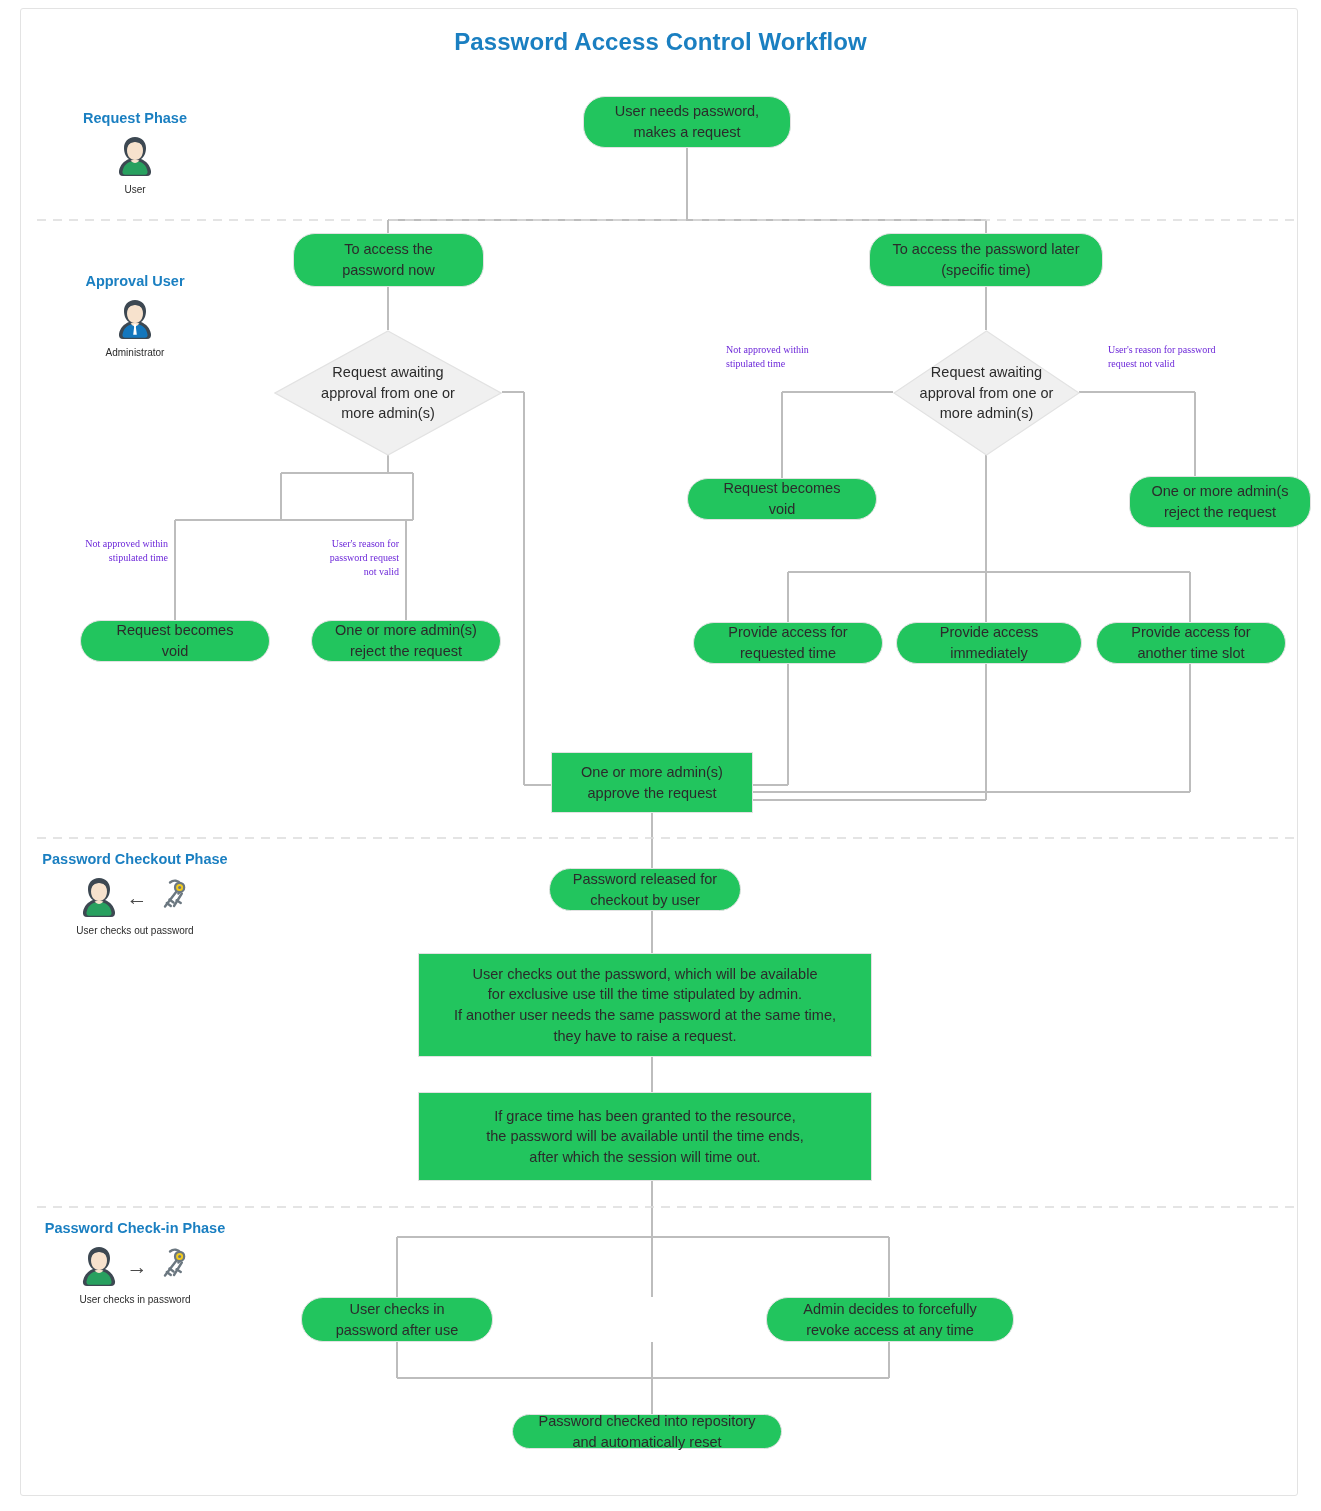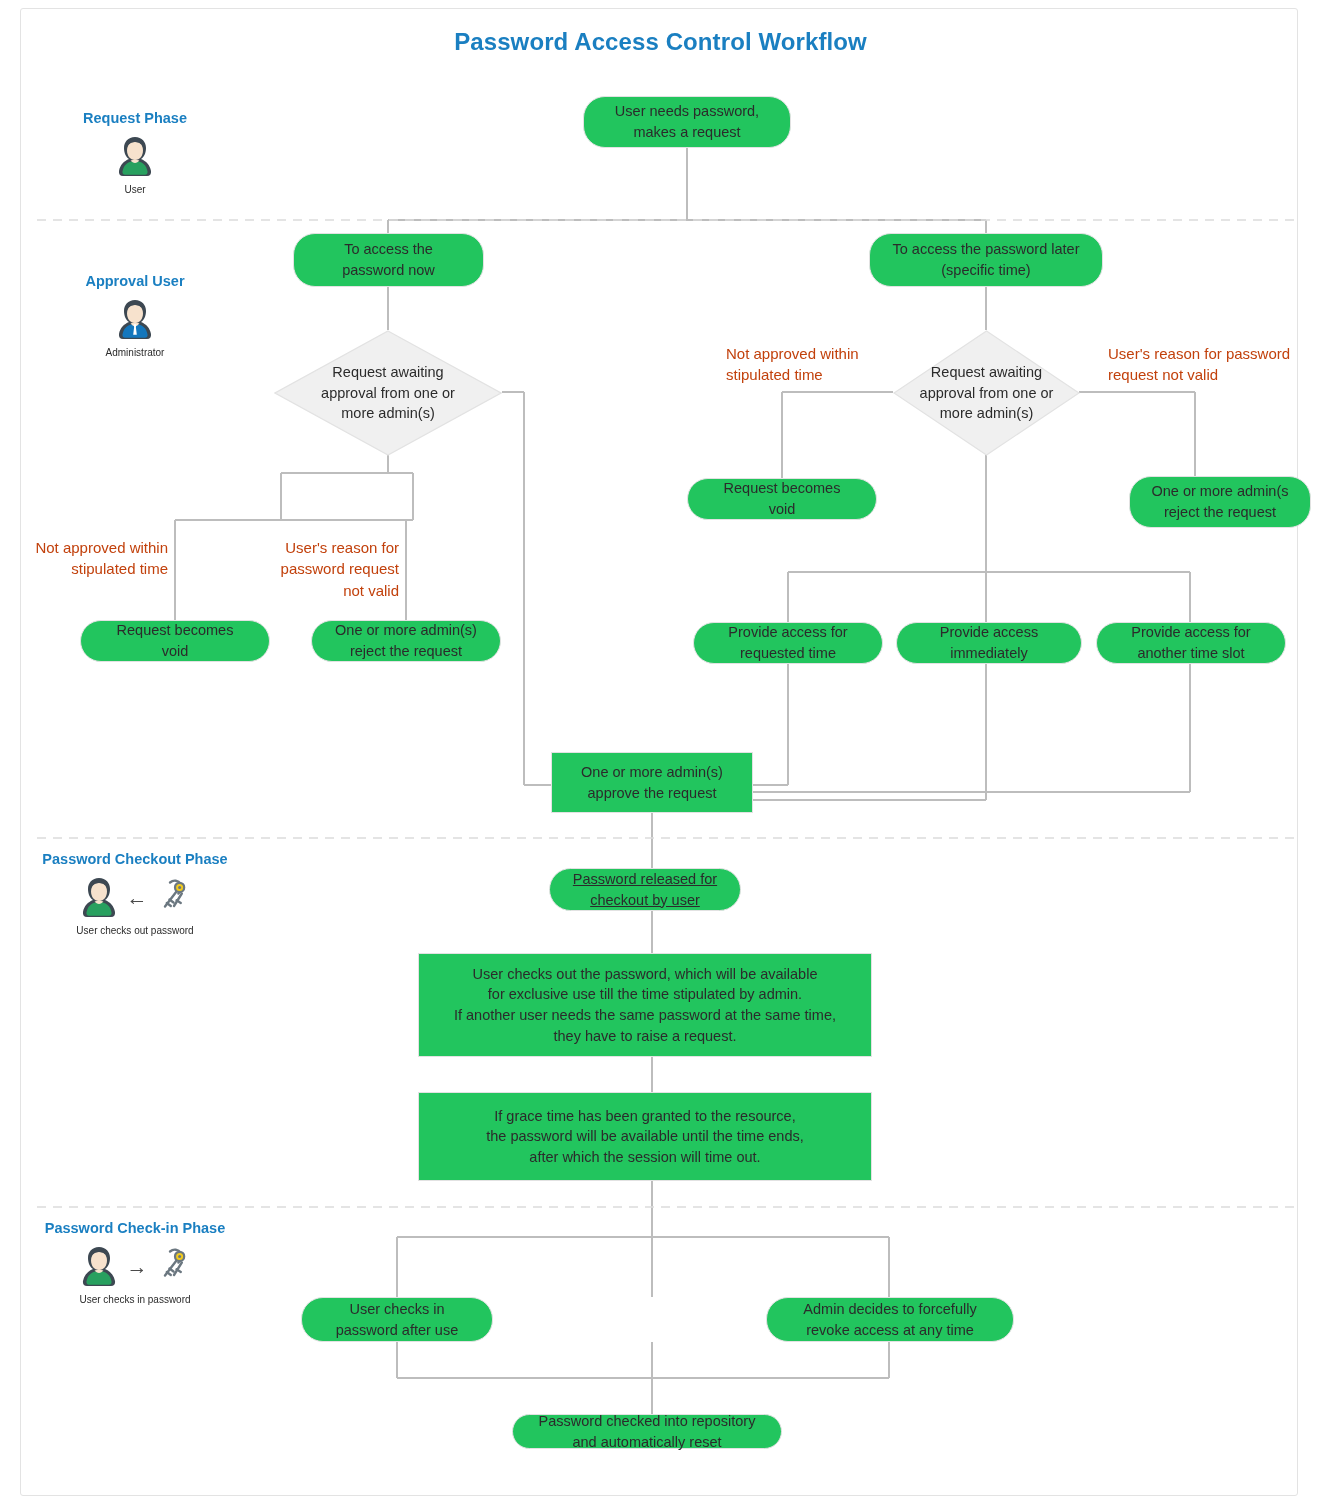--- a/index.html
+++ b/index.html
@@ -82,24 +82,25 @@
     z-index: 2;
     text-align: center;
     font-size: 14.5px;
     line-height: 1.42;
     color: #2b2b2b;
     white-space: pre-line;
   }
   
   .caption {
     position: absolute;
-    font-size: 15px;
+    font-size: 10px;
     line-height: 1.42;
-    color: #c2410c;
+    color: #6d28d9;
     white-space: pre-line;
+    font-family: Liberation Serif, serif;
   }
   .cap-right { text-align: right; }
   .cap-left { text-align: left; }
   
   .phase {
     position: absolute;
     text-align: center;
   }
   .phase-title {
     font-size: 14.5px;
@@ -344,21 +345,21 @@
   <div class="node pill" style="left:693px; top:622px; width:190px; height:42px;">Provide access for
 requested time</div>
   <div class="node pill" style="left:896px; top:622px; width:186px; height:42px;">Provide access
 immediately</div>
   <div class="node pill" style="left:1096px; top:622px; width:190px; height:42px;">Provide access for
 another time slot</div>
 
   <div class="node rect" style="left:551px; top:752px; width:202px; height:61px;">One or more admin(s)
 approve the request</div>
 
-  <div class="node pill" style="left:549px; top:868px; width:192px; height:43px;text-decoration:underline;">Password released for
+  <div class="node pill" style="left:549px; top:868px; width:192px; height:43px;">Password released for
 checkout by user</div>
 
   <div class="node rect" style="left:418px; top:953px; width:454px; height:104px; font-size:14.5px;">User checks out the password, which will be available
 for exclusive use till the time stipulated by admin.
 If another user needs the same password at the same time,
 they have to raise a request.</div>
 
   <div class="node rect" style="left:418px; top:1092px; width:454px; height:89px;">If grace time has been granted to the resource,
 the password will be available until the time ends,
 after which the session will time out.</div>

